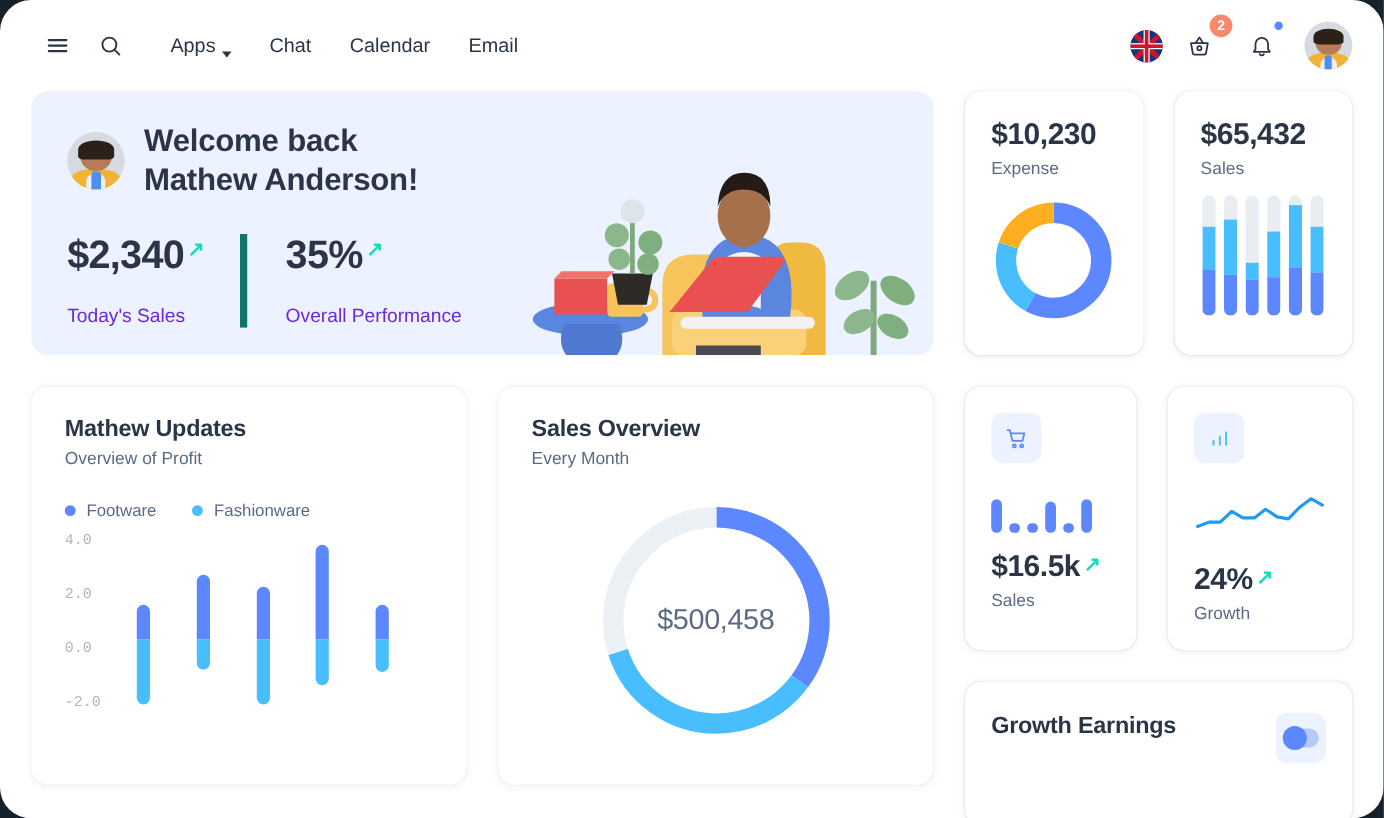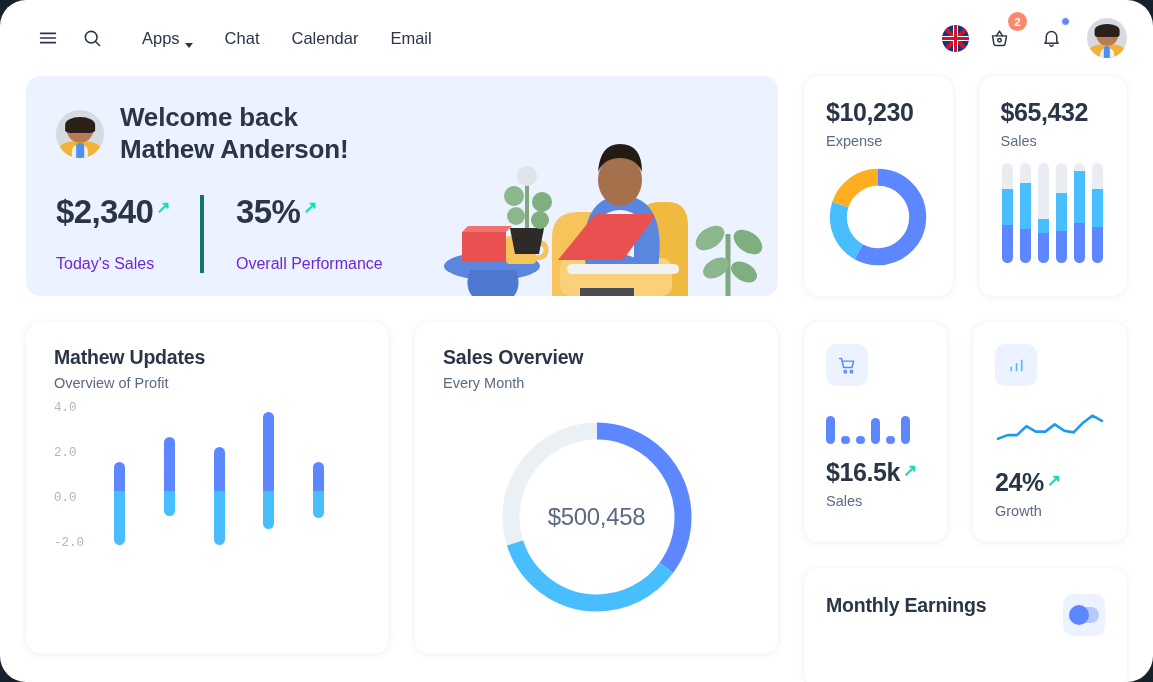--- a/index.html
+++ b/index.html
@@ -124,21 +124,21 @@
     width: 48px; height: 48px; border-radius: 50%;
     background: #d5dbe1; overflow: hidden; position: relative;
     flex-shrink: 0;
   }
   .wel-title {
     font-size: 26px; font-weight: 600; color: #2a3547;
     line-height: 1.22; letter-spacing: -.2px; max-width: 260px;
   }
   .wel-stats { display: flex; align-items: flex-start; margin-top: 30px; }
   .stat-block { padding-right: 30px; }
-  .stat-block.second { padding-left: 32px; border-left: 4px solid #0f766e; }
+  .stat-block.second { padding-left: 32px; border-left: 6px solid #0f766e; }
   .stat-val {
     font-size: 33px; font-weight: 700; color: #2a3547;
     letter-spacing: -.6px; display: flex; align-items: flex-start; gap: 3px;
     line-height: 1.05;
   }
   .arrow-up { color: #13deb9; font-size: 17px; line-height: 1; margin-top: 4px; }
   .stat-label { font-size: 16px; color: #6d28d9; margin-top: 25px; }
 
   .illus {
     position: absolute; right: 8px; bottom: 0;
@@ -349,20 +349,30 @@
           <circle cx="130" cy="102" r="9" fill="#7fae7f"></circle>
           <circle cx="117" cy="58" r="10" fill="#dfe4ea"></circle>
         </svg>
       </div>
 
       <div class="tiny-row">
 
         <div class="card rev-card">
           <div class="card-title">Mathew Updates</div>
           <div class="card-sub">Overview of Profit</div>
+          <div class="legend">
+            <div class="leg">
+              <span class="leg-dot" style="background:#5d87ff"></span>
+              <span>Footware</span>
+            </div>
+            <div class="leg">
+              <span class="leg-dot" style="background:#49beff"></span>
+              <span>Fashionware</span>
+            </div>
+          </div>
           <div class="chart-area">
             <div class="ytick" style="top:0">4.0</div>
             <div class="ytick" style="top:45px">2.0</div>
             <div class="ytick" style="top:90px">0.0</div>
             <div class="ytick" style="top:135px">-2.0</div>
             <div class="bars" id="rev-bars">
                 <div class="barslot">
                   <div class="bar-pos" style="height: 29.25px; top: 60.75px; background: rgb(93, 135, 255);"></div>
                   <div class="bar-neg" style="height: 54px; top: 90px; background: rgb(73, 190, 255);"></div>
                 </div>
@@ -487,20 +497,20 @@
           </div>
           <div class="mini-val">
             <span>24%</span>
             <span class="arrow-up">↗</span>
           </div>
           <div class="mini-label">Growth</div>
         </div>
       </div>
 
       <div class="card me-card">
-        <div class="me-title">Monthly Earnings</div>
+        <div class="me-title">Growth Earnings</div>
         <div class="me-toggle">
           <div class="me-knob"></div>
         </div>
       </div>
     </div>
   </div>
 </div>
 
 </body></html>

